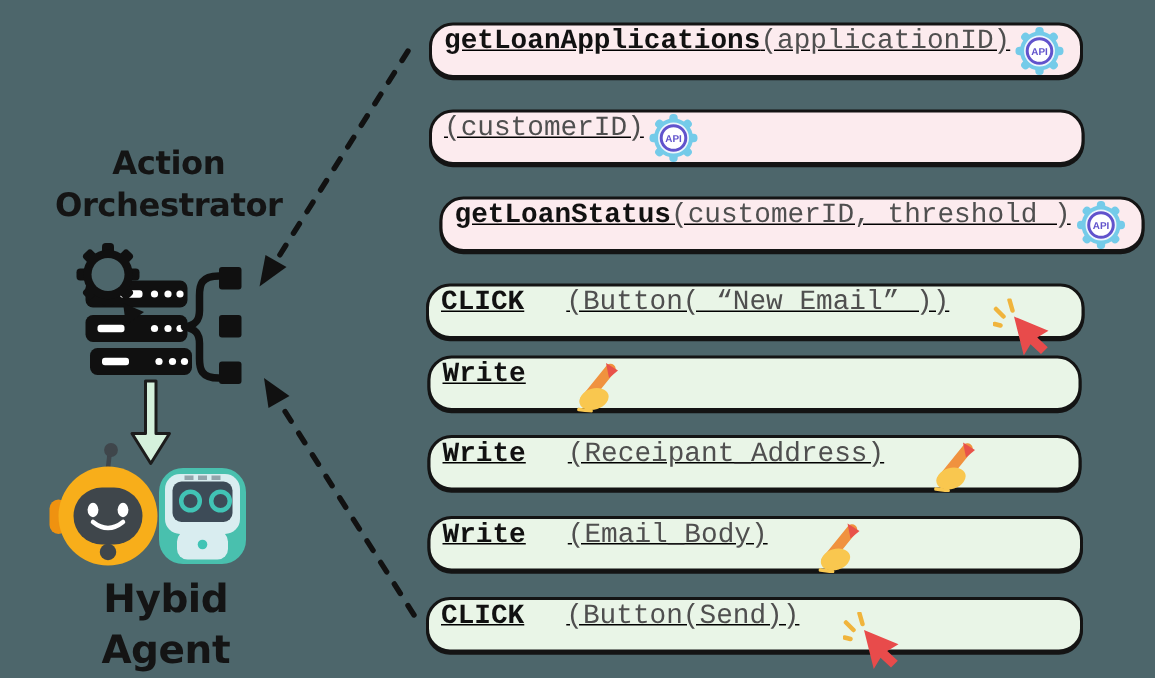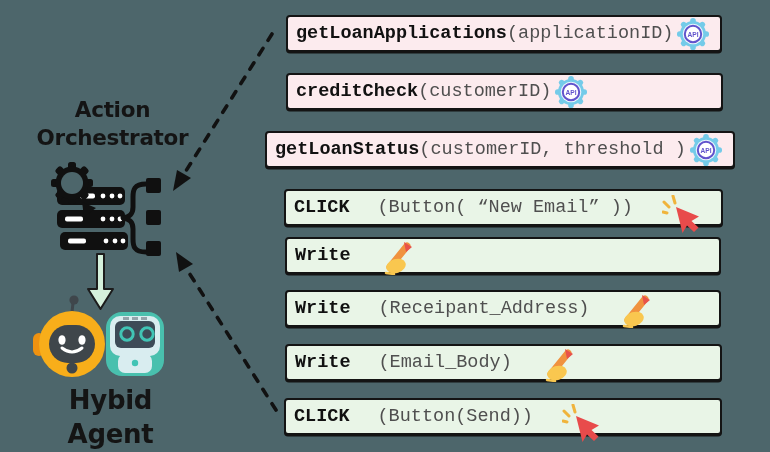--- a/index.html
+++ b/index.html
@@ -11,25 +11,25 @@
   .stage{position:absolute;inset:0;width:770px;height:452px;}
   .overlay{position:absolute;left:0;top:0;pointer-events:none;}
   .title{
     position:absolute;text-align:center;font-weight:bold;color:#141414;
     font-size:21.5px;line-height:1.3;letter-spacing:-0.3px;
   }
   .orch-title{left:20px;top:96px;width:185px;}
   .agent-title{left:28px;top:384px;width:165px;font-size:26px;}
   .box{
     position:absolute;height:37px;box-sizing:border-box;
-    border:2.5px solid #141414;border-radius:4px;
+    border:2.5px solid #141414;border-radius:16px;
     box-shadow:0 1.5px 0 0 #141414;
-    display:flex;align-items:center;padding-left:8px;
+    display:flex;padding-left:8px;
     font-family:"Liberation Mono", monospace;font-size:18.5px;
-    overflow:visible;white-space:pre;
+    overflow:visible;white-space:pre;text-decoration:underline;
   }
   .box.pink{background:#fcebee;}
   .box.green{background:#e9f5e7;gap:28px;}
   .fn{font-weight:bold;color:#111111;}
   .args{color:#4f4f4f;}
   .icon{flex:0 0 auto;}
   .icon.api{margin-left:3px;position:relative;top:0px;}
   .icon.cursor{margin-left:1px;position:relative;top:8px;}
   .icon.pencil{margin-left:4px;position:relative;top:2px;}
   svg text{user-select:none;}
@@ -166,21 +166,21 @@
           </g>
         <circle cx="17" cy="17" r="13"></circle>
       </g>
       <circle cx="17" cy="17" r="10.3" fill="#eef6fd"></circle>
       <circle cx="17" cy="17" r="8.2" fill="#ffffff" stroke="#6153cc" stroke-width="2"></circle>
       <text x="17" y="19.6" text-anchor="middle" font-size="6.6" font-weight="bold" fill="#6153cc" font-family="Liberation Sans, sans-serif">API</text>
     </svg>
   </div>
 
   <div class="box pink" style="left:286px;top:73px;width:437px">
-    <span class="fn">creditCheck</span><span class="args">(customerID)</span>
+    <span class="args">(customerID)</span>
     <svg class="icon api" width="34" height="34" viewBox="0 0 34 34">
       <g fill="#74cbe9">
         <g transform="rotate(0 17 17)">
             <rect x="14.2" y="1" width="5.6" height="6" rx="2.6"></rect>
           </g>
         <g transform="rotate(45 17 17)">
             <rect x="14.2" y="1" width="5.6" height="6" rx="2.6"></rect>
           </g>
         <g transform="rotate(90 17 17)">
             <rect x="14.2" y="1" width="5.6" height="6" rx="2.6"></rect>
@@ -201,21 +201,21 @@
             <rect x="14.2" y="1" width="5.6" height="6" rx="2.6"></rect>
           </g>
         <circle cx="17" cy="17" r="13"></circle>
       </g>
       <circle cx="17" cy="17" r="10.3" fill="#eef6fd"></circle>
       <circle cx="17" cy="17" r="8.2" fill="#ffffff" stroke="#6153cc" stroke-width="2"></circle>
       <text x="17" y="19.6" text-anchor="middle" font-size="6.6" font-weight="bold" fill="#6153cc" font-family="Liberation Sans, sans-serif">API</text>
     </svg>
   </div>
 
-  <div class="box pink" style="left:265px;top:131px;width:470px">
+  <div class="box pink" style="left:293px;top:131px;width:470px">
     <span class="fn">getLoanStatus</span><span class="args">(customerID, threshold )</span>
     <svg class="icon api" width="34" height="34" viewBox="0 0 34 34">
       <g fill="#74cbe9">
         <g transform="rotate(0 17 17)">
             <rect x="14.2" y="1" width="5.6" height="6" rx="2.6"></rect>
           </g>
         <g transform="rotate(45 17 17)">
             <rect x="14.2" y="1" width="5.6" height="6" rx="2.6"></rect>
           </g>
         <g transform="rotate(90 17 17)">

